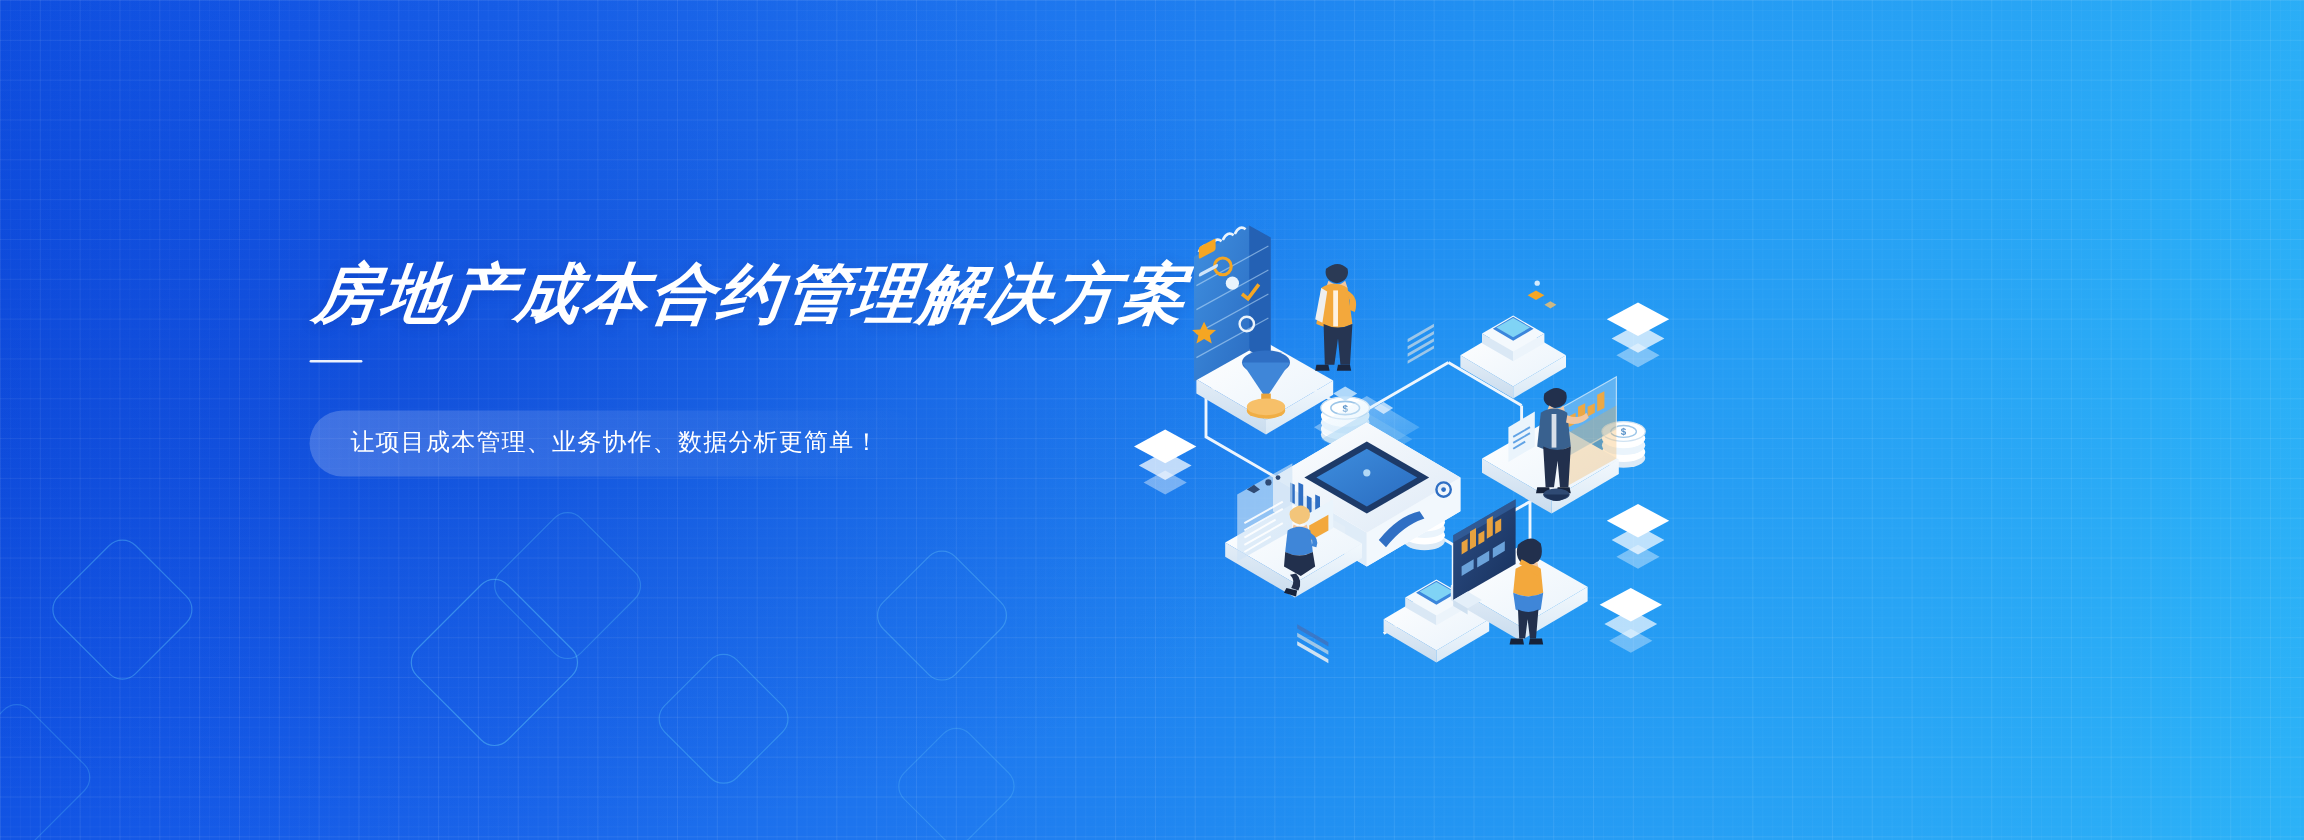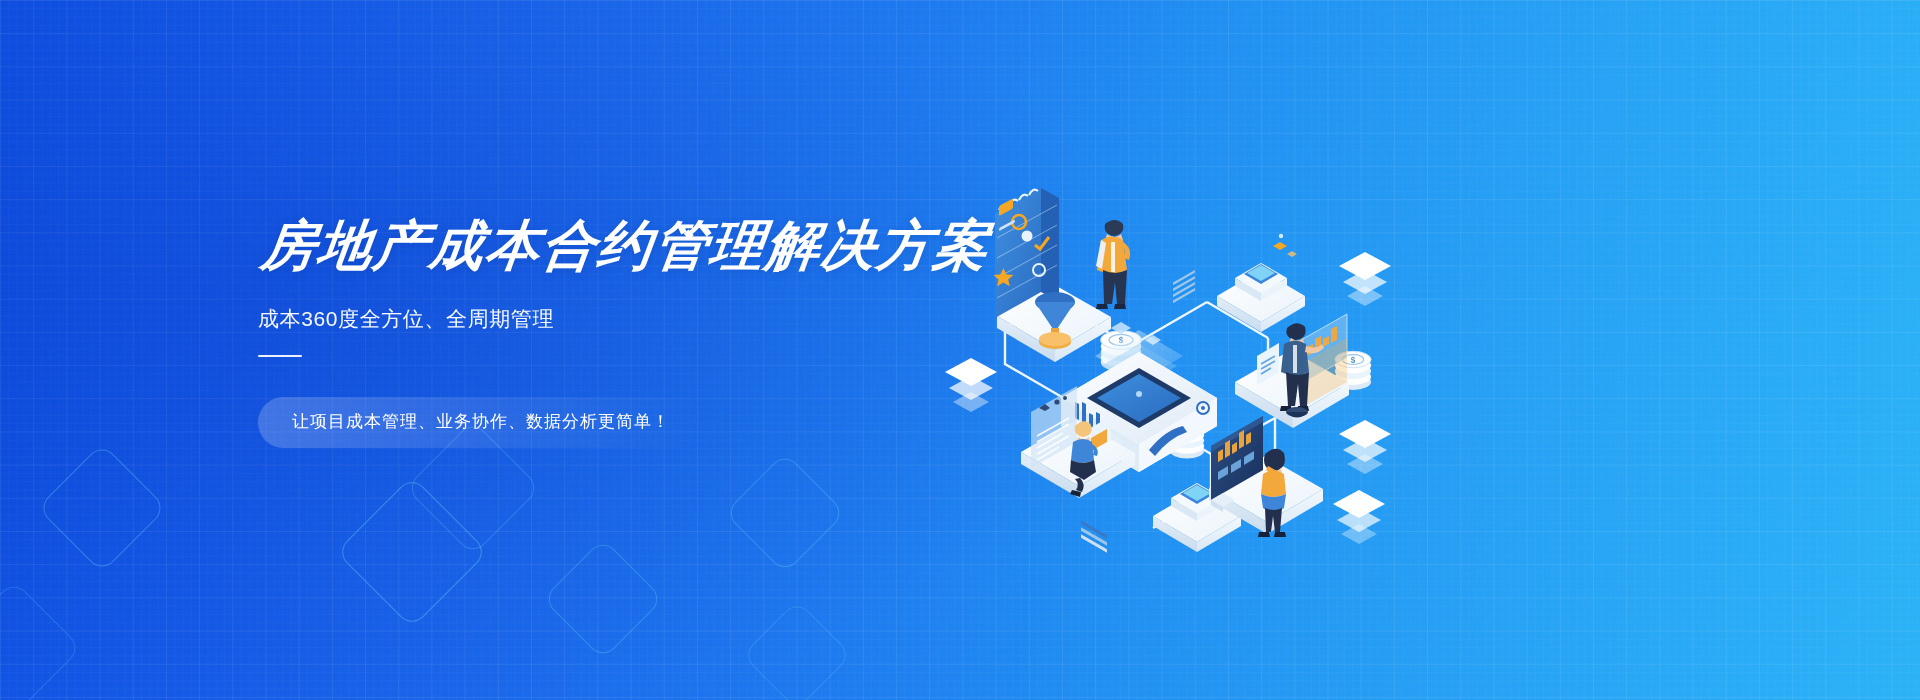--- a/index.html
+++ b/index.html
@@ -69,21 +69,21 @@
     margin-top:26px; font-size:21px; line-height:1.4; color:#ffffff;
     letter-spacing:.6px; font-weight:normal; opacity:.97;
   }
   .divider{
     margin-top:22px; width:44px; height:2px; background:#ffffff; opacity:.92;
     border-radius:1px;
   }
   .tagline-pill{
     margin-top:40px; display:inline-block;
     padding:13px 34px 15px 34px; border-radius:34px;
-    font-size:17px; color:#ffffff; letter-spacing:1px; white-space:nowrap;
+    font-size:20px; color:#ffffff; letter-spacing:1px; white-space:nowrap;
     background:linear-gradient(90deg, rgba(255,255,255,.20) 0%, rgba(255,255,255,.10) 45%, rgba(255,255,255,0) 100%);
   }
 
   
   .illus{ position:absolute; left:935px; top:150px; width:470px; height:430px; }
   .iso{ position:absolute; left:0; top:0; width:470px; height:430px; }
 </style>
 </head>
 <body>
 
@@ -98,21 +98,20 @@
     <div class="diamond d2"></div>
     <div class="diamond d3"></div>
     <div class="diamond d4"></div>
     <div class="diamond d5"></div>
     <div class="diamond d6"></div>
     <div class="diamond d7"></div>
   </div>
 
   <div class="text-block">
     <div class="hero-title">房地产成本合约管理解决方案</div>
-    <div class="hero-sub">成本360度全方位、全周期管理</div>
     <div class="divider"></div>
     <div class="tagline-pill">让项目成本管理、业务协作、数据分析更简单！</div>
   </div>
 
   <div class="illus">
     <svg class="iso" viewBox="0 0 470 430" xmlns="http://www.w3.org/2000/svg">
       <defs>
         <linearGradient id="plateTop" x1="0" y1="0" x2="1" y2="1">
           <stop offset="0" stop-color="#ffffff"></stop>
             <stop offset="1" stop-color="#eaf3fb"></stop>

